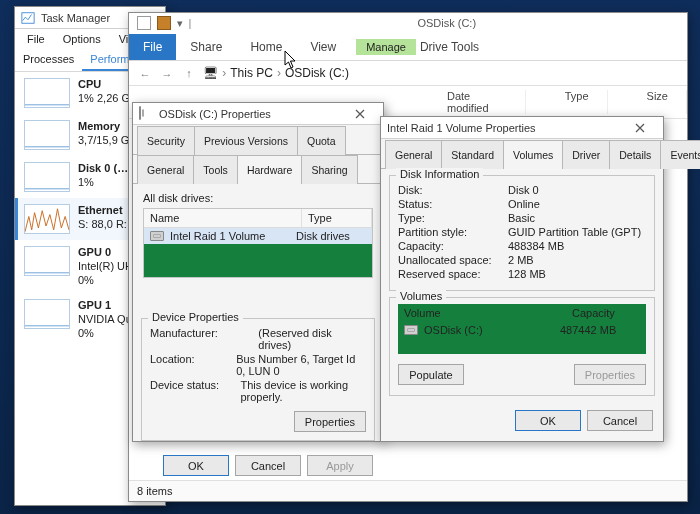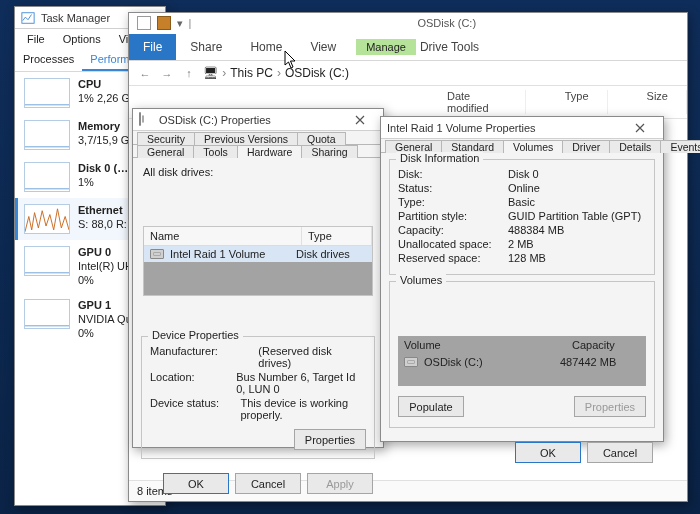--- a/index.html
+++ b/index.html
@@ -13,21 +13,21 @@
   .tabrow { display:flex; border-bottom:1px solid #b7b7b7; align-items:flex-end; padding-left:4px; gap:0; }
   .tab { padding:3px 10px 4px; border:1px solid #b7b7b7; border-bottom:none; background:#eaeaea; font-size:11px; margin-right:-1px; position:relative; top:1px; }
   .tab.active { background:#f4f4f4; z-index:2; }
   .btn { min-width:66px; height:21px; background:#e9e9e9; border:1px solid #a5a5a5; font-size:11px; display:inline-flex; align-items:center; justify-content:center; padding:0 10px; }
   .btn.def { border:1px solid #2a76c6; }
   .btn.dis { color:#999; }
   .group { border:1px solid #c5c5c5; margin:6px 8px; padding:6px 8px 8px; position:relative; }
   .group > .lg { position:absolute; top:-8px; left:6px; background:#f4f4f4; padding:0 4px; font-size:11px; }
   .kv { display:flex; font-size:11px; margin:2px 0; }
   .kv .k { width:110px; }
-  .list { border:1px solid #c5c5c5; background:#a3a3a3;margin-top:48px; }
+  .list { border:1px solid #c5c5c5; background:#15803d; }
   .list .hdr { display:flex; background:#f7f7f7; border-bottom:1px solid #dcdcdc; }
   .list .hdr div { padding:3px 6px; border-right:1px solid #e0e0e0; font-size:11px; }
   .list .rowi { display:flex; padding:2px 6px; align-items:center; }
   .list .rowi.sel { background:#d7e5f5; }
   .diskicon { width:14px; height:10px; background:#d0d0d0; border:1px solid #888; border-radius:1px; margin-right:6px; position:relative; }
   .diskicon::after{content:"";position:absolute;inset:2px;border:1px solid #aaa;border-radius:1px;}
   .close-x { width:34px; height:20px; display:flex; align-items:center; justify-content:center; }
   .close-x svg{width:10px;height:10px;}
   .dlg-btns { display:flex; justify-content:flex-end; gap:6px; padding:8px 10px 10px; }
 
@@ -53,23 +53,23 @@
   #ex .qat{display:flex;align-items:center;gap:6px;padding:3px 8px;background:#fff;}
   #ex .qat .sq{width:14px;height:14px;border:1px solid #9a9a9a;}
   #ex .nav { display:flex; align-items:center; gap:6px; padding:4px 8px; border-bottom:1px solid #e0e0e0;}
   #ex .nav .arr{width:16px;height:16px;display:flex;align-items:center;justify-content:center;color:#777;}
   #ex .crumb{display:flex;align-items:center;gap:4px;font-size:12px;}
   #ex .colhdr{display:flex;border-bottom:1px solid #e3e3e3;padding:4px 0 4px 300px;font-size:11px;color:#444;gap:21px;}
   #ex .colhdr div{padding:0 18px;border-right:1px solid #eee;}
   #ex .status{position:absolute;bottom:0;left:0;right:0;padding:4px 8px;border-top:1px solid #e0e0e0;background:#fafafa;font-size:11px;}
 
   
-  #p1 { left:132px; top:108px; width:252px; height:340px; }
+  #p1 { left:132px; top:102px; width:252px; height:340px; }
   #p2 { left:380px; top:116px; width:284px; height:326px; }
-  .tabrow.sm .tab{padding:0 9px;font-size:10.5px;}
+  .tabrow.sm .tab{padding:8px 9px;font-size:10.5px;}
   .cursor{position:absolute;left:284px;top:50px;width:14px;height:20px;}
 </style>
 </head>
 <body>
 
 <div id="tm" class="win">
   <div class="titlebar">
     <span class="icon"><svg viewBox="0 0 16 16">
           <rect x="1" y="2" width="14" height="12" fill="none" stroke="#3a86d6"></rect>
           <polyline points="2,11 5,7 8,10 12,4" fill="none" stroke="#3a86d6"></polyline>

